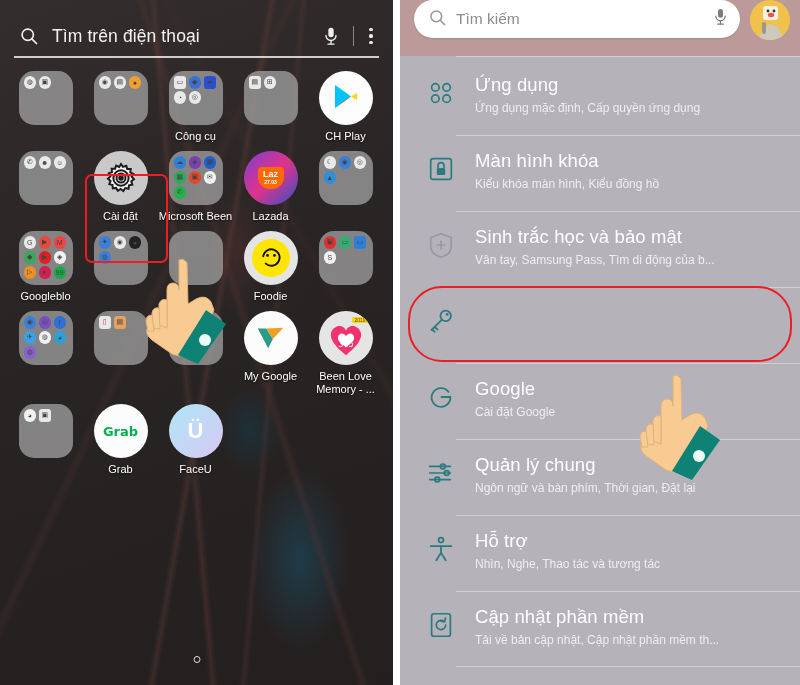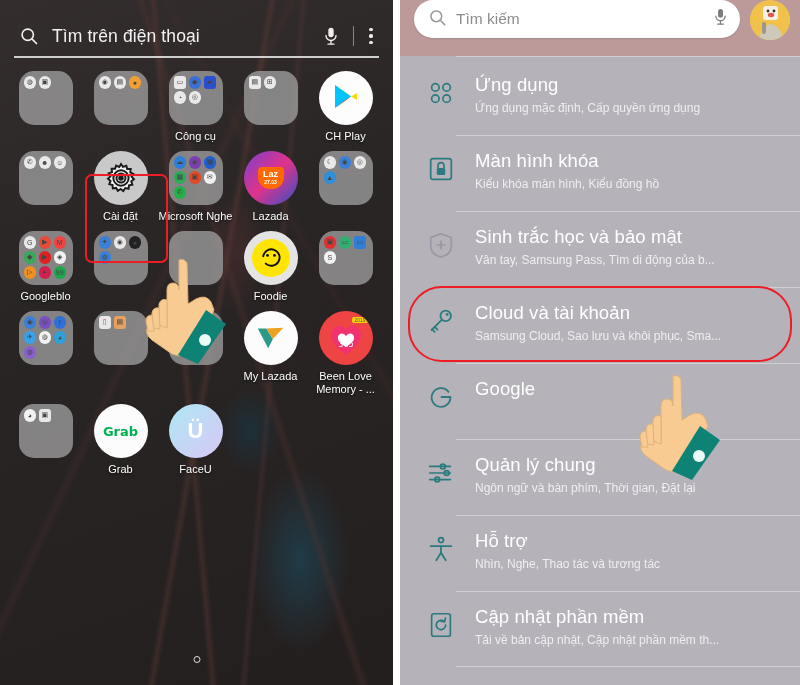--- a/index.html
+++ b/index.html
@@ -338,21 +338,21 @@
             <div class="mini-grid">
               <span class="mini" style="background:#2f7fd8">☁</span>
                 <span class="mini" style="background:#7b3fb0">◈</span>
                 <span class="mini" style="background:#1f5fd0">▦</span>
               <span class="mini" style="background:#2faa5a">▩</span>
                 <span class="mini" style="background:#e04a2a">▣</span>
                 <span class="mini" style="background:#f2f2f2">✉</span>
               <span class="mini" style="background:#22b24a">✆</span>
             </div>
           </div>
-          <div class="hlabel">Microsoft Nghe</div>
+          <div class="hlabel">Microsoft Been</div>
         </div>
         <div class="hcell">
           <div class="happ round" style="background:linear-gradient(135deg,#7b3fd0,#e0338a 50%,#3050c8)">
             <div style="width:26px;height:22px;background:#ff6a00;border-radius:4px 4px 12px 12px;display:flex;flex-direction:column;align-items:center;justify-content:center;color:#fff;font-size:8px;font-weight:bold;line-height:8px;">
               <span style="font-size:9px;">Laz</span>
                 <span style="font-size:5px;">27.03</span>
             </div>
           </div>
           <div class="hlabel">Lazada</div>
         </div>
@@ -460,24 +460,24 @@
           </div>
           <div class="hlabel"></div>
         </div>
         <div class="hcell">
           <div class="happ round" style="background:#fcfcfc">
             <svg width="34" height="32" viewBox="0 0 36 34">
               <path d="M4 7 L15 28 L20 18 L13 7 Z" fill="#2a9a8a"></path>
               <path d="M13 7 L20 18 L31 6 Z" fill="#f0a020"></path>
             </svg>
           </div>
-          <div class="hlabel">My Lazada</div>
-        </div>
-        <div class="hcell">
-          <div class="happ round" style="background:#ef4444">
+          <div class="hlabel">My Google</div>
+        </div>
+        <div class="hcell">
+          <div class="happ round" style="background:#e5e5e5">
             <div style="position:relative;width:46px;height:46px;display:flex;align-items:center;justify-content:center;">
               <svg width="40" height="38" viewBox="0 0 44 42">
                 <path d="M22 40 C4 26 2 16 9 10 C15 5 21 9 22 13 C23 9 29 5 35 10 C42 16 40 26 22 40Z" fill="#f0326e"></path>
                 <path d="M22 19 c-3-5-9-3-9 2 0 4 5 7 9 10 4-3 9-6 9-10 0-5-6-7-9-2z" fill="#fff"></path>
                 <text x="22" y="31" font-size="9" fill="#fff" text-anchor="middle" font-family="DejaVu Sans">365</text>
               </svg>
               <span style="position:absolute;top:2px;right:1px;background:#ffd200;color:#555;font-size:5px;border-radius:2px;padding:0 2px;">2019</span>
             </div>
           </div>
           <div class="hlabel">Been Love Memory - ...</div>
@@ -608,34 +608,31 @@
       <div class="set-row">
         <div class="set-ico">
           <svg width="30" height="30" viewBox="0 0 32 32" fill="none" stroke="#2b7b7e" stroke-width="1.9" stroke-linecap="round">
             <circle cx="21" cy="10.5" r="5.6"></circle>
             <circle cx="22.6" cy="9" r="1.5" fill="#2b7b7e" stroke="none"></circle>
             <line x1="17" y1="14.6" x2="6" y2="25.6"></line>
             <line x1="9.3" y1="22.3" x2="12.3" y2="25.3"></line>
             <line x1="6.6" y1="25" x2="9.2" y2="27.6"></line>
           </svg>
         </div>
-        <div class="set-txt">
-          <div class="set-title">Cloud và tài khoản</div>
-          <div class="set-sub">Samsung Cloud, Sao lưu và khôi phục, Sma...</div>
-        </div>
       </div>
 
       <div class="set-row">
         <div class="set-ico">
           <svg width="30" height="30" viewBox="0 0 32 32" fill="none" stroke="#2b7b7e" stroke-width="1.9" stroke-linecap="round">
             <path d="M24 10.5A10 10 0 1 0 26 16h-9.5"></path>
           </svg>
         </div>
         <div class="set-txt">
           <div class="set-title">Google</div>
+          <div class="set-sub">Cài đặt Google</div>
         </div>
       </div>
 
       <div class="set-row">
         <div class="set-ico">
           <svg width="30" height="30" viewBox="0 0 32 32" fill="none" stroke="#2b7b7e" stroke-width="1.8" stroke-linecap="round">
             <line x1="4" y1="9" x2="26" y2="9"></line>
               <circle cx="18" cy="9" r="2.6"></circle>
             <line x1="4" y1="16" x2="26" y2="16"></line>
               <circle cx="22" cy="16" r="2.6"></circle>

